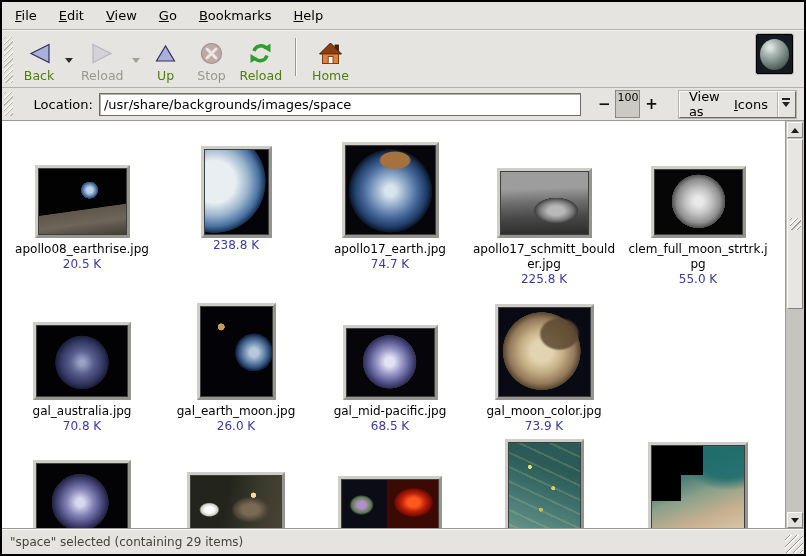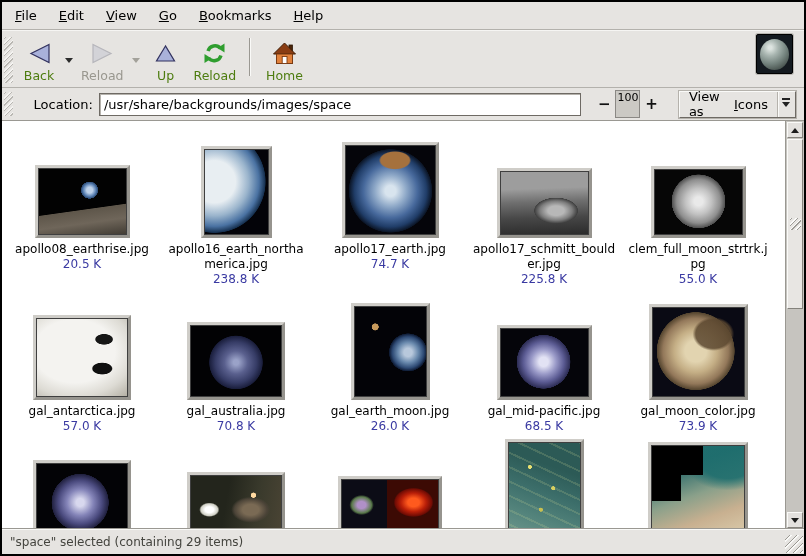--- a/index.html
+++ b/index.html
@@ -261,20 +261,29 @@
 
     <div class="tb-btn">
       <span class="tb-icon">
         <svg width="21" height="19" viewBox="0 0 21 19">
             <polygon points="10.5,2 1.5,17 19.5,17" fill="#a9b1da" stroke="#31315e" stroke-width="1.2"></polygon>
           </svg>
       </span>
       <span class="tb-label">Up</span>
     </div>
 
+    <div class="tb-btn disabled">
+      <span class="tb-icon">
+        <svg width="23" height="23" viewBox="0 0 23 23">
+          <circle cx="11.5" cy="11.5" r="10" fill="#c0716c" stroke="#7e4a46" stroke-width="1.2"></circle>
+          <path d="M7 7 L16 16 M16 7 L7 16" stroke="#f3e8e6" stroke-width="3" stroke-linecap="round"></path>
+        </svg>
+      </span>
+      <span class="tb-label">Stop</span>
+    </div>
 
     <div class="tb-btn">
       <span class="tb-icon">
         <svg width="25" height="23" viewBox="0 0 25 23">
           <path d="M6 9 A 7.2 7.2 0 0 1 18.5 6.5" fill="none" stroke="#2f9e2f" stroke-width="3.4"></path>
           <polygon points="22.5,1.5 22.5,10.5 15.5,6" fill="#2f9e2f"></polygon>
           <path d="M19 13.5 A 7.2 7.2 0 0 1 6.5 16" fill="none" stroke="#2f9e2f" stroke-width="3.4"></path>
           <polygon points="2.5,21 2.5,12 9.5,16.5" fill="#2f9e2f"></polygon>
         </svg>
       </span>
@@ -326,21 +335,20 @@
           <div class="thumbwrap">
               <div class="thumb t-earthrise"></div>
             </div>
           <div class="fname">apollo08_earthrise.jpg</div>
           <div class="fsize">20.5 K</div>
         </div>
         <div class="cell">
           <div class="thumbwrap">
               <div class="thumb t-apollo16"></div>
             </div>
-          <div class="fname">apollo16_earth_northamerica.jpg</div>
           <div class="fsize">238.8 K</div>
         </div>
         <div class="cell">
           <div class="thumbwrap">
               <div class="thumb t-apollo17"></div>
             </div>
           <div class="fname">apollo17_earth.jpg</div>
           <div class="fsize">74.7 K</div>
         </div>
         <div class="cell">
@@ -353,27 +361,20 @@
         <div class="cell">
           <div class="thumbwrap">
               <div class="thumb t-clemmoon"></div>
             </div>
           <div class="fname">clem_full_moon_strtrk.jpg</div>
           <div class="fsize">55.0 K</div>
         </div>
       </div>
 
       <div class="icon-row row2">
-        <div class="cell">
-          <div class="thumbwrap">
-              <div class="thumb t-antarctica"></div>
-            </div>
-          <div class="fname">gal_antarctica.jpg</div>
-          <div class="fsize">57.0 K</div>
-        </div>
         <div class="cell">
           <div class="thumbwrap">
               <div class="thumb t-australia"></div>
             </div>
           <div class="fname">gal_australia.jpg</div>
           <div class="fsize">70.8 K</div>
         </div>
         <div class="cell">
           <div class="thumbwrap">
               <div class="thumb t-earthmoon"></div>

